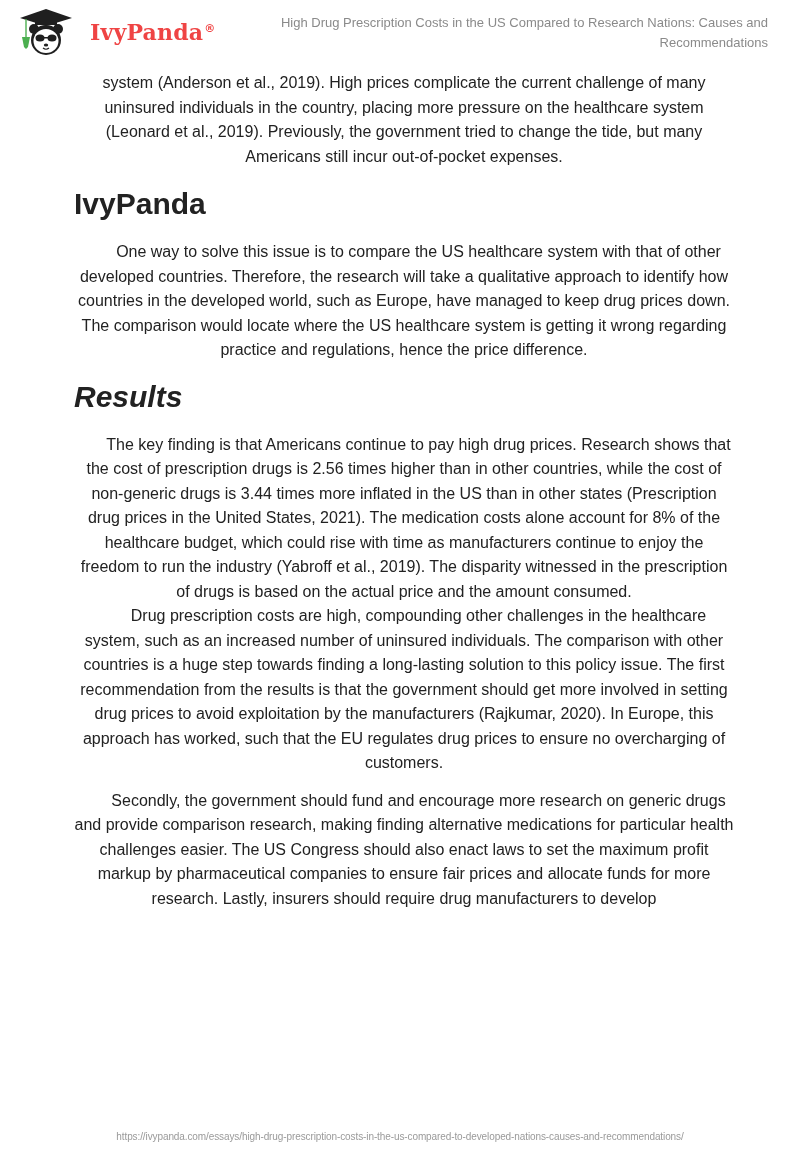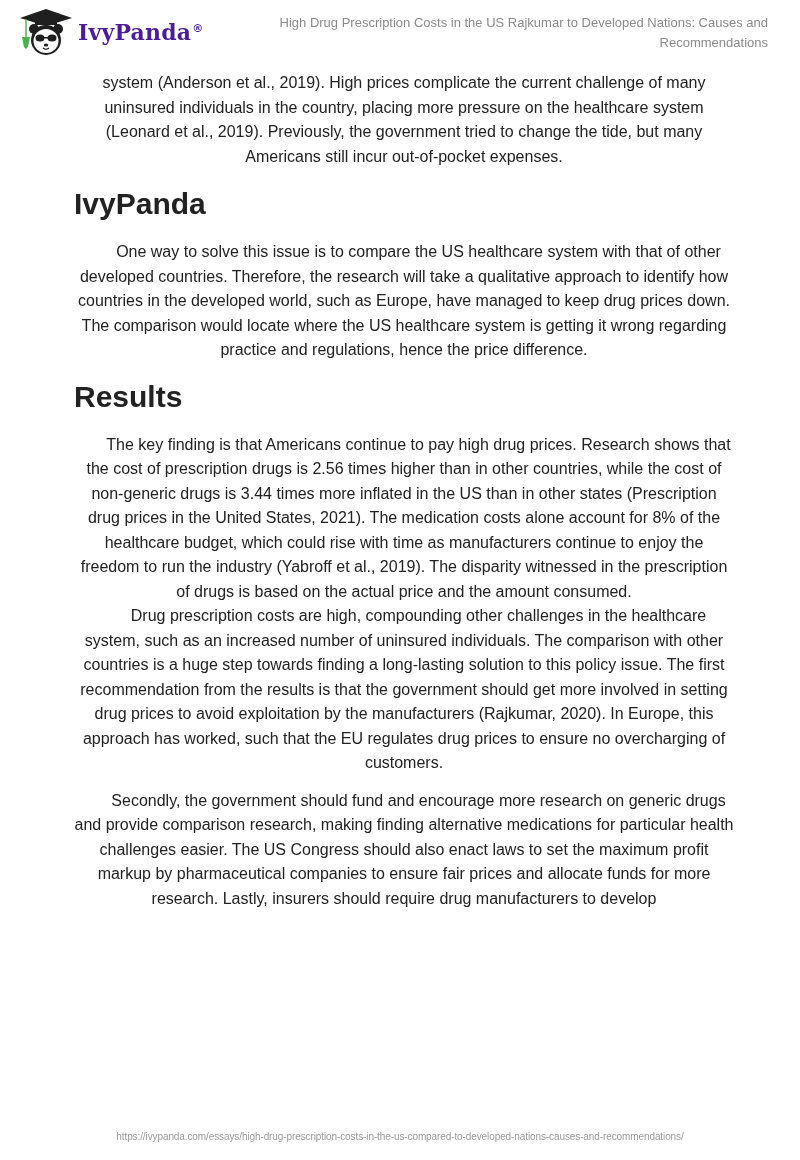--- a/index.html
+++ b/index.html
@@ -32,22 +32,22 @@
     }
     .logo-icon {
       width: 56px;
       height: 50px;
       display: block;
     }
     .logo-text {
       font-family: "DejaVu Serif", serif;
       font-weight: bold;
       font-size: 22px;
-      color: #4c1d95;
-      margin-left: 4px;
+      color: #ef4444;
+      margin-left: 16px;
       letter-spacing: 0.2px;
     }
     .logo-reg {
       font-family: "DejaVu Sans", sans-serif;
       font-size: 11px;
       vertical-align: super;
       font-weight: bold;
       margin-left: 1px;
     }
     .doc-title {
@@ -77,21 +77,21 @@
       text-indent: 29px;
     }
     .content h2 {
       margin: 0;
       font-size: 30px;
       font-weight: bold;
       color: #222222;
       line-height: 36px;
     }
     .h-methods { margin-top: 17px !important; margin-bottom: 18px !important; }
-    .h-results { margin-top: 16px !important; margin-bottom: 18px !important; }
+    .h-results { margin-top: 16px !important; margin-bottom: 18px !important; font-style: italic; }
     .h-conclusion { margin-top: 17px !important; margin-bottom: 17px !important; }
     .para-gap { margin-top: 13px !important; }
     .footer-url {
       position: absolute;
       left: 0;
       width: 800px;
       top: 1131px;
       text-align: center;
       font-size: 10px;
       color: #9a9a9a;
@@ -119,21 +119,21 @@
 
       <ellipse cx="22" cy="31" rx="4.5" ry="3.5" fill="#1f1f1f"></ellipse>
       <ellipse cx="34" cy="31" rx="4.5" ry="3.5" fill="#1f1f1f"></ellipse>
       <rect x="26" y="30" width="4" height="1.5" fill="#1f1f1f"></rect>
 
       <ellipse cx="28" cy="38" rx="2.2" ry="1.5" fill="#1f1f1f"></ellipse>
       <path d="M25,41 Q28,43.5 31,41" stroke="#1f1f1f" stroke-width="1.2" fill="none"></path>
     </svg>
     <span class="logo-text"><span>IvyPanda</span><span class="logo-reg">®</span></span>
   </div>
-  <div class="doc-title">High Drug Prescription Costs in the US Rajkumar to Developed Nations: Causes and Recommendations</div>
+  <div class="doc-title">High Drug Prescription Costs in the US Compared to Research Nations: Causes and Recommendations</div>
 </div>
 
 <div class="content">
   <p>system (Anderson et al., 2019). High prices complicate the current challenge of many uninsured individuals in the country, placing more pressure on the healthcare system (Leonard et al., 2019). Previously, the government tried to change the tide, but many Americans still incur out-of-pocket expenses.</p>
 
   <h2 class="h-methods">IvyPanda</h2>
   <p class="indent">One way to solve this issue is to compare the US healthcare system with that of other developed countries. Therefore, the research will take a qualitative approach to identify how countries in the developed world, such as Europe, have managed to keep drug prices down. The comparison would locate where the US healthcare system is getting it wrong regarding practice and regulations, hence the price difference.</p>
 
   <h2 class="h-results">Results</h2>
   <p class="indent">The key finding is that Americans continue to pay high drug prices. Research shows that the cost of prescription drugs is 2.56 times higher than in other countries, while the cost of non-generic drugs is 3.44 times more inflated in the US than in other states (Prescription drug prices in the United States, 2021). The medication costs alone account for 8% of the healthcare budget, which could rise with time as manufacturers continue to enjoy the freedom to run the industry (Yabroff et al., 2019). The disparity witnessed in the prescription of drugs is based on the actual price and the amount consumed.</p>

